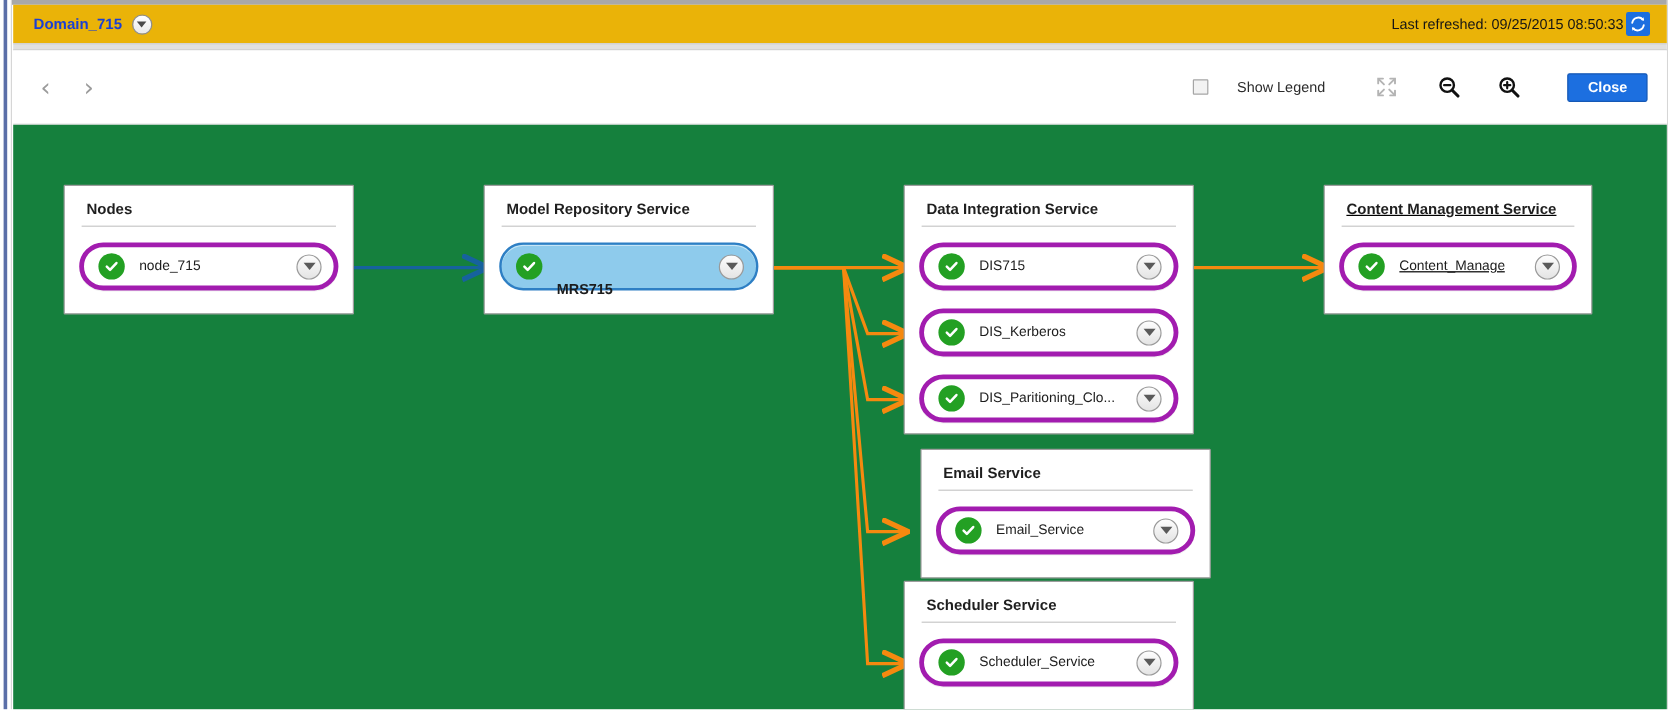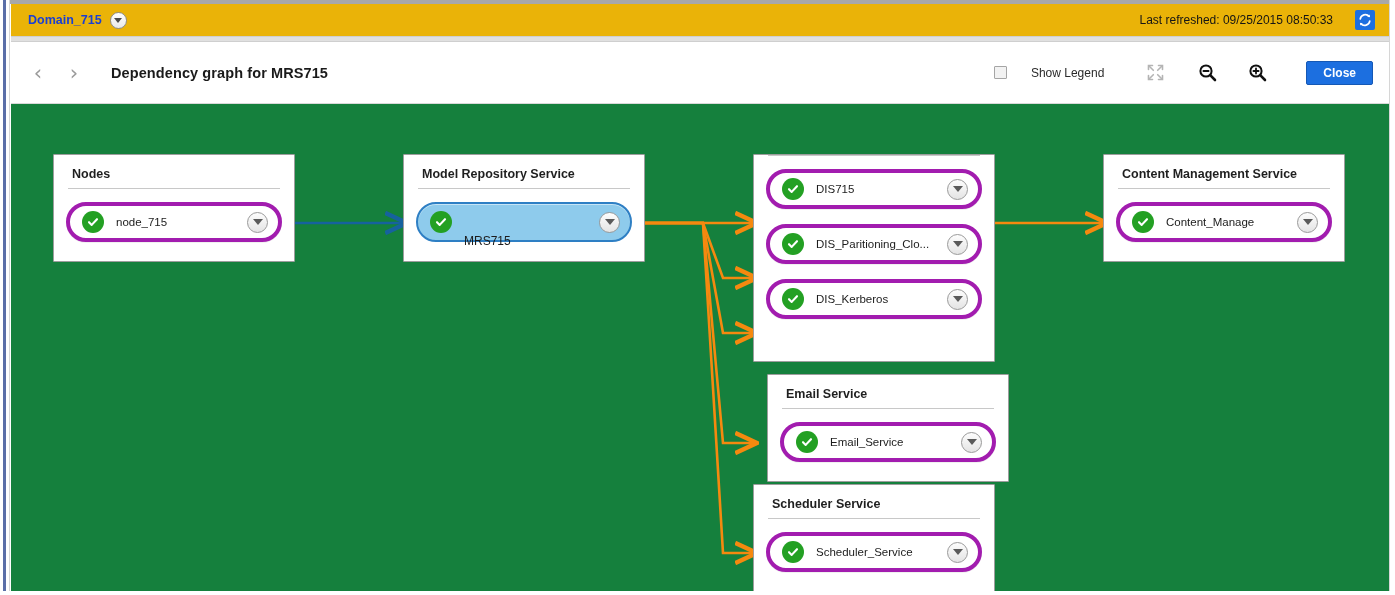--- a/index.html
+++ b/index.html
@@ -63,21 +63,21 @@
     flex: 0 0 auto;
   }
   .circle-caret .tri {
     width: 0; height: 0;
     border-left: 4px solid transparent;
     border-right: 4px solid transparent;
     border-top: 5px solid #4a4a4a;
   }
   .refresh-wrap {
     margin-left: auto; margin-right: 14px;
-    display: flex; align-items: center; gap: 22px;
+    display: flex; align-items: center; gap: 2px;
   }
   .refresh-text { font-size: 12px; color: #151515; }
   .refresh-btn {
     width: 20px; height: 20px; background: #1c6fe0; border-radius: 2px;
     display: flex; align-items: center; justify-content: center;
     cursor: pointer;
   }
 
   .domain-sep {
     position: absolute; left: 11px; top: 36px; width: 1378px; height: 6px;
@@ -191,21 +191,21 @@
     width: 22px; height: 22px; border-radius: 50%;
     background: #23a023;
     display: flex; align-items: center; justify-content: center;
     flex: 0 0 auto;
   }
   .pill .plabel {
     margin-left: 12px;
     font-size: 11.5px; color: #1c1c1c;
     white-space: nowrap; overflow: hidden;
   }
-  .pill.selected .plabel { font-weight: normal; font-size: 12px; margin-top: 38px; }
+  .pill.selected .plabel { font-weight: bold; font-size: 12px; margin-top: 38px; }
   .pill .pcaret {
     margin-left: auto;
     width: 21px; height: 21px; border-radius: 50%;
     border: 1px solid #9a9a9a;
     background: linear-gradient(#fdfdfd, #e4e4e4);
     display: flex; align-items: center; justify-content: center;
     flex: 0 0 auto;
   }
   .pill .pcaret .tri {
     width: 0; height: 0;
@@ -240,21 +240,20 @@
           <path d="M2.4 12.6 L2.1 9.9 L4.8 10.3 Z" fill="#fff"></path>
         </svg>
       </span>
     </div>
   </div>
   <div class="domain-sep"></div>
 
   <div class="toolbar">
     <span class="nav-arrow nav-prev">‹</span>
     <span class="nav-arrow nav-next">›</span>
-    <span class="page-title">Dependency graph for MRS715</span>
 
     <div class="toolbar-right">
       <span class="legend-check"></span>
       <span class="legend-label">Show Legend</span>
 
       <span class="icon-btn icon-fullscreen">
         <svg width="17" height="17" viewBox="0 0 17 17">
           <g stroke="#b4b4b4" stroke-width="1.6" fill="none" stroke-linecap="round">
             <path d="M1.5 5.5 L1.5 1.5 L5.5 1.5"></path>
             <path d="M11.5 1.5 L15.5 1.5 L15.5 5.5"></path>
@@ -338,58 +337,59 @@
                 </svg>
               </span>
               <span class="plabel">MRS715</span>
               <span class="pcaret">
                 <span class="tri" style="width:0;height:0;border-left:5px solid transparent;border-right:5px solid transparent;border-top:6px solid #5a5a5a;"></span>
               </span>
             </div>
           </div>
         </div>
         <div class="group" style="left: 742px; top: 50px; width: 242px; height: 208px;">
+          <div class="group-title">Data Integration Service</div>
           <div class="group-rule"></div>
           <div class="group-body">
             <div class="pill">
               <span class="status">
                 <svg width="14" height="14" viewBox="0 0 14 14">
                   <path d="M3 7.2 L5.7 9.9 L11 4.2" fill="none" stroke="#fff" stroke-width="2.1" stroke-linecap="round" stroke-linejoin="round"></path>
                 </svg>
               </span>
               <span class="plabel">DIS715</span>
               <span class="pcaret">
                 <span class="tri" style="width:0;height:0;border-left:5px solid transparent;border-right:5px solid transparent;border-top:6px solid #5a5a5a;"></span>
               </span>
             </div>
             <div class="pill">
               <span class="status">
                 <svg width="14" height="14" viewBox="0 0 14 14">
                   <path d="M3 7.2 L5.7 9.9 L11 4.2" fill="none" stroke="#fff" stroke-width="2.1" stroke-linecap="round" stroke-linejoin="round"></path>
                 </svg>
               </span>
+              <span class="plabel">DIS_Kerberos</span>
+              <span class="pcaret">
+                <span class="tri" style="width:0;height:0;border-left:5px solid transparent;border-right:5px solid transparent;border-top:6px solid #5a5a5a;"></span>
+              </span>
+            </div>
+            <div class="pill">
+              <span class="status">
+                <svg width="14" height="14" viewBox="0 0 14 14">
+                  <path d="M3 7.2 L5.7 9.9 L11 4.2" fill="none" stroke="#fff" stroke-width="2.1" stroke-linecap="round" stroke-linejoin="round"></path>
+                </svg>
+              </span>
               <span class="plabel">DIS_Paritioning_Clo...</span>
               <span class="pcaret">
                 <span class="tri" style="width:0;height:0;border-left:5px solid transparent;border-right:5px solid transparent;border-top:6px solid #5a5a5a;"></span>
               </span>
             </div>
-            <div class="pill">
-              <span class="status">
-                <svg width="14" height="14" viewBox="0 0 14 14">
-                  <path d="M3 7.2 L5.7 9.9 L11 4.2" fill="none" stroke="#fff" stroke-width="2.1" stroke-linecap="round" stroke-linejoin="round"></path>
-                </svg>
-              </span>
-              <span class="plabel">DIS_Kerberos</span>
-              <span class="pcaret">
-                <span class="tri" style="width:0;height:0;border-left:5px solid transparent;border-right:5px solid transparent;border-top:6px solid #5a5a5a;"></span>
-              </span>
-            </div>
-          </div>
-        </div>
-        <div class="group" style="left: 1092px; top: 50px; width: 242px; height: 108px;">
+          </div>
+        </div>
+        <div class="group" style="left: 1092px; top: 50px; width: 224px; height: 108px; text-decoration: underline;">
           <div class="group-title">Content Management Service</div>
           <div class="group-rule"></div>
           <div class="group-body">
             <div class="pill">
               <span class="status">
                 <svg width="14" height="14" viewBox="0 0 14 14">
                   <path d="M3 7.2 L5.7 9.9 L11 4.2" fill="none" stroke="#fff" stroke-width="2.1" stroke-linecap="round" stroke-linejoin="round"></path>
                 </svg>
               </span>
               <span class="plabel">Content_Manage</span>

